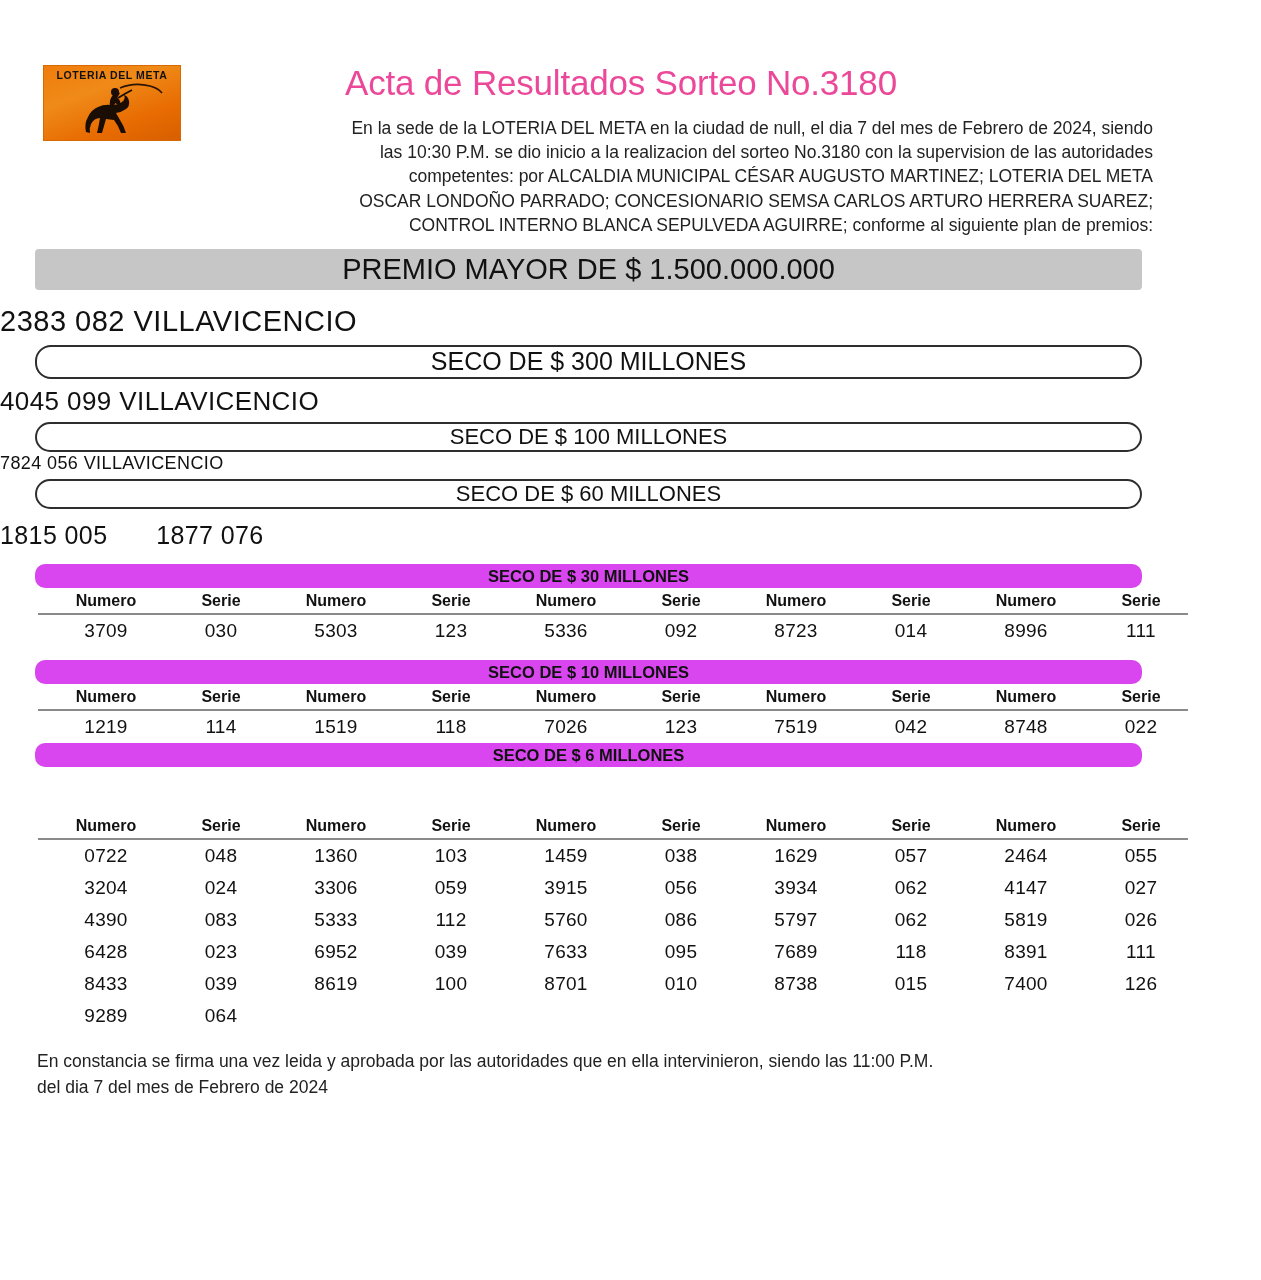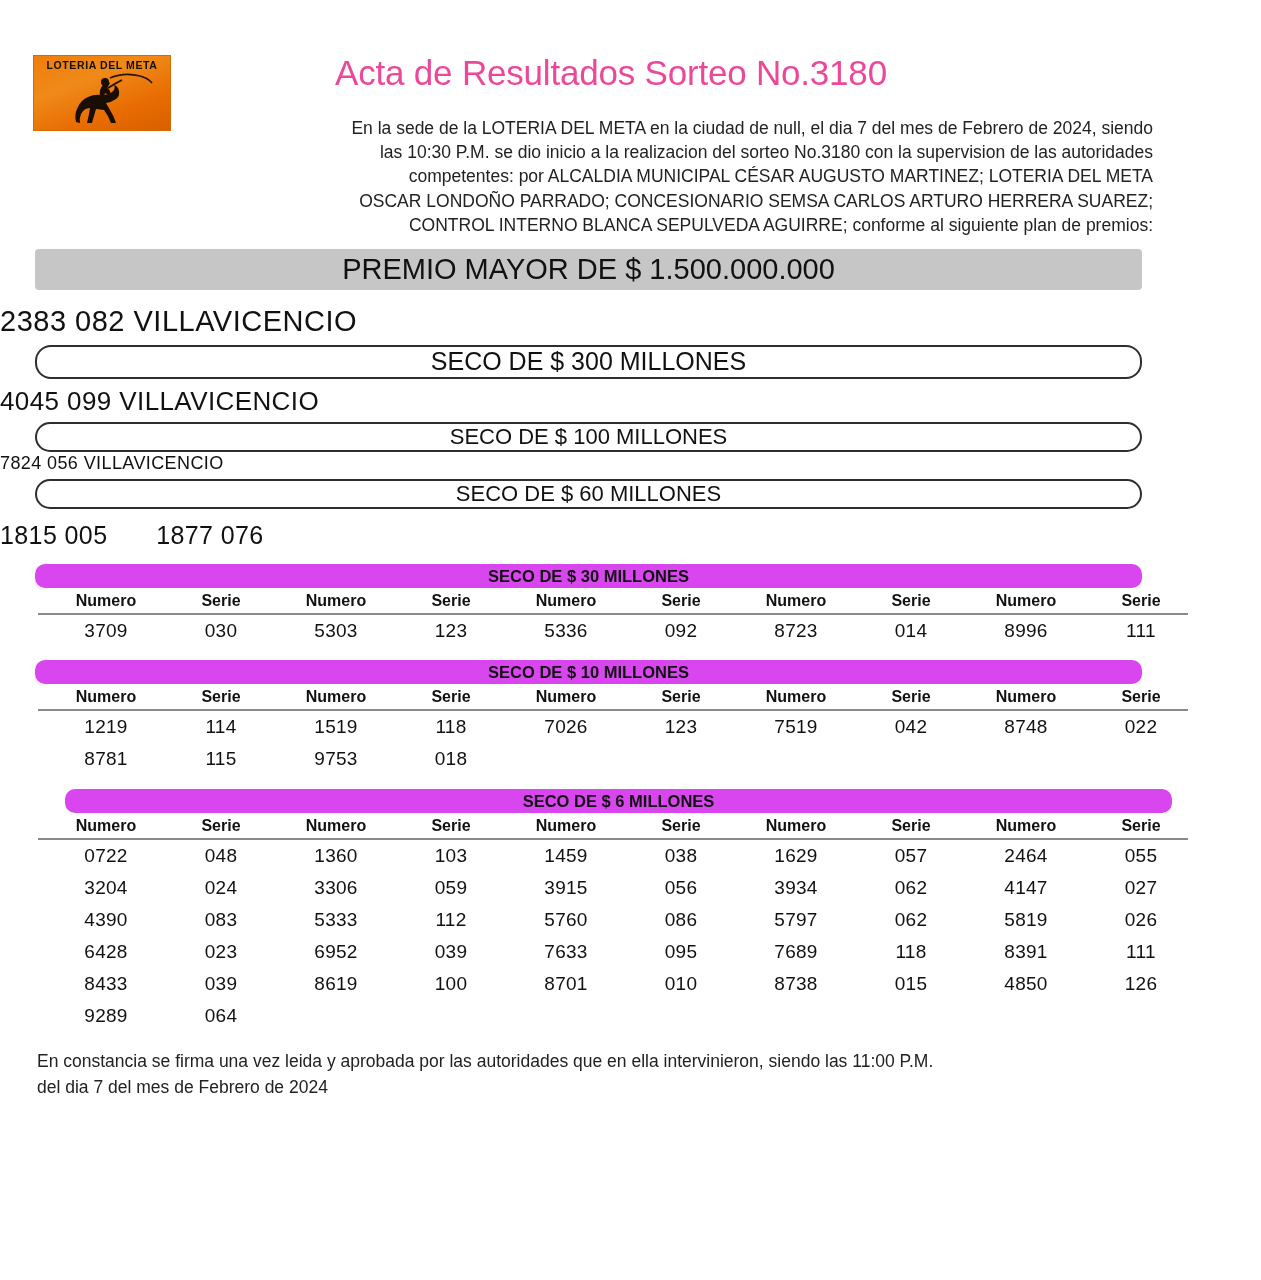--- a/index.html
+++ b/index.html
@@ -14,21 +14,21 @@
     font-family: "Liberation Sans", sans-serif;
     color: #1a1a1a;
     position: relative;
     overflow: hidden;
   }
 
   .page {
     position: relative;
     width: 1261px;
     height: 1280px;
-    padding: 3px;
+    padding: 13px;
   }
 
   
   .header {
     position: relative;
     height: 110px;
   }
   .logo {
     position: absolute;
     left: 30px;
@@ -204,21 +204,21 @@
     text-align: center;
     letter-spacing: 0.3px;
   }
   .prize-table col.num { width: 136px; }
   .prize-table col.ser { width: 94px; }
 
   #table30 { top: 588px; }
   #bar30  { top: 564px; }
   #bar10  { top: 660px; }
   #table10 { top: 684px; }
-  #bar6   { top: 789px; margin-left: 30px; }
+  #bar6   { top: 743px; }
   #table6 { top: 813px; }
 
   
   .footer {
     position: absolute;
     left: 37px;
     top: 1048px;
     width: 1140px;
     font-size: 17.5px;
     line-height: 26px;
@@ -454,21 +454,21 @@
       </tr>
       <tr>
         <td>8433</td>
         <td>039</td>
         <td>8619</td>
         <td>100</td>
         <td>8701</td>
         <td>010</td>
         <td>8738</td>
         <td>015</td>
-        <td>4850</td>
+        <td>7400</td>
         <td>126</td>
       </tr>
       <tr>
         <td>9289</td>
         <td>064</td>
         <td></td>
         <td></td>
         <td></td>
         <td></td>
         <td></td>

